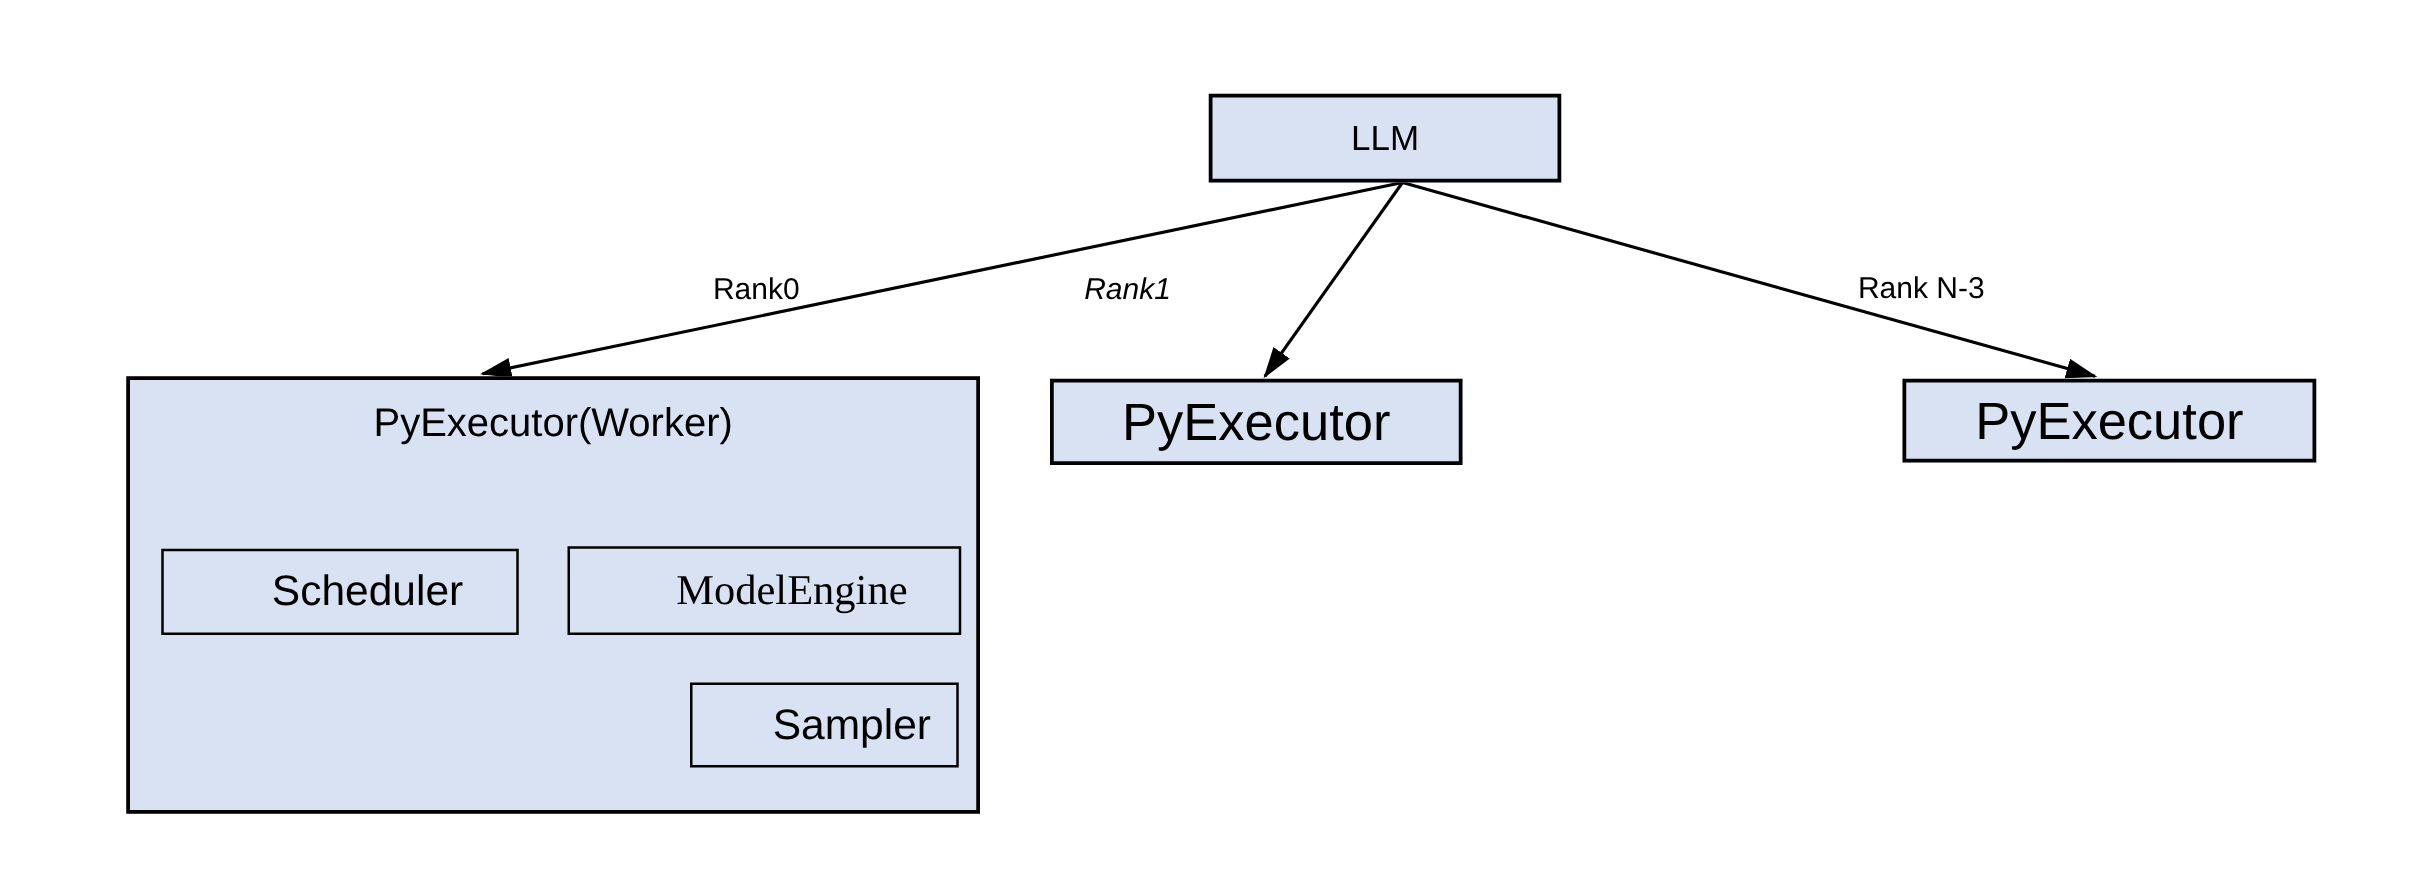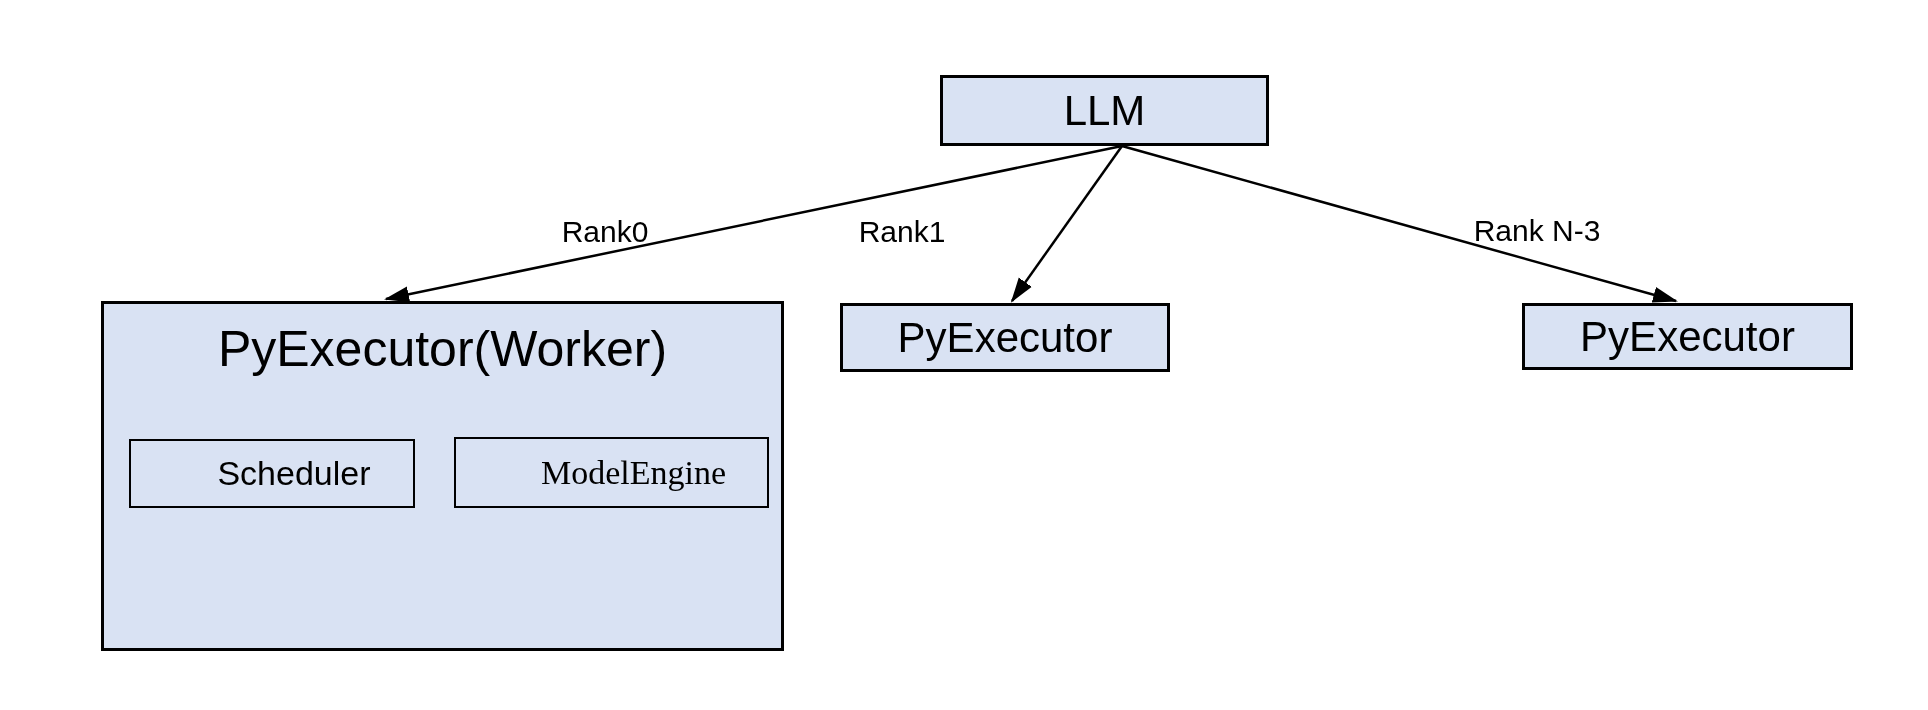--- a/index.html
+++ b/index.html
@@ -25,35 +25,35 @@
     position: absolute;
     background: #d9e2f3;
     border: 3px solid #000000;
     box-sizing: border-box;
     display: flex;
     align-items: center;
     justify-content: center;
     color: #000000;
   }
   .box-llm {
-    left: 940px; top: 75px;
-    width: 329px; height: 71px;
-    font-size: 42px;
+    left: 967px; top: 75px;
+    width: 282px; height: 71px;
+    font-size: 28px;
   }
   .box-worker {
     left: 101px; top: 301px;
     width: 683px; height: 350px;
     display: block;
   }
   .worker-title {
     position: absolute;
     left: 0; top: 16px;
     width: 100%;
     text-align: center;
-    font-size: 50px;
+    font-size: 32px;
     color: #000000;
   }
   .component {
     position: absolute;
     background: #d9e2f3;
     border: 2.5px solid #000000;
     box-sizing: border-box;
     display: flex;
     align-items: center;
     justify-content: center;
@@ -71,27 +71,27 @@
     font-size: 42px;
   }
   .box-executor-right {
     left: 1522px; top: 303px;
     width: 331px; height: 67px;
     font-size: 42px;
   }
   .edge-label {
     position: absolute;
     transform: translate(-50%, -50%);
-    font-size: 30px;
+    font-size: 24px;
     color: #000000;
     white-space: nowrap;
     background: transparent;
   }
   .lbl-rank0  { left: 605px;  top: 232px; }
-  .lbl-rank1  { left: 902px;  top: 232px; }
+  .lbl-rank1  { left: 902px;  top: 232px; font-style: italic; }
   .lbl-rankn  { left: 1537px; top: 231px; }
 </style>
 </head>
 <body>
 
 <div class="canvas">
 
   <svg class="arrow-layer" width="1928" height="710" viewBox="0 0 1928 710" xmlns="http://www.w3.org/2000/svg">
     <defs>
       <marker id="arrowhead" markerUnits="userSpaceOnUse" markerWidth="26" markerHeight="18" refX="23" refY="9" orient="auto">
@@ -112,20 +112,23 @@
   <span class="edge-label lbl-rankn">Rank N-3</span>
 
   <div class="box box-worker">
     <div class="worker-title">PyExecutor(Worker)</div>
     <div class="component comp-scheduler">
       <span>Scheduler</span>
     </div>
     <div class="component comp-modelengine">
       <span>ModelEngine</span>
     </div>
+    <div class="component comp-sampler">
+      <span>Sampler</span>
+    </div>
   </div>
 
   <div class="box box-executor-mid">
     <span>PyExecutor</span>
   </div>
 
   <div class="box box-executor-right">
     <span>PyExecutor</span>
   </div>
 

